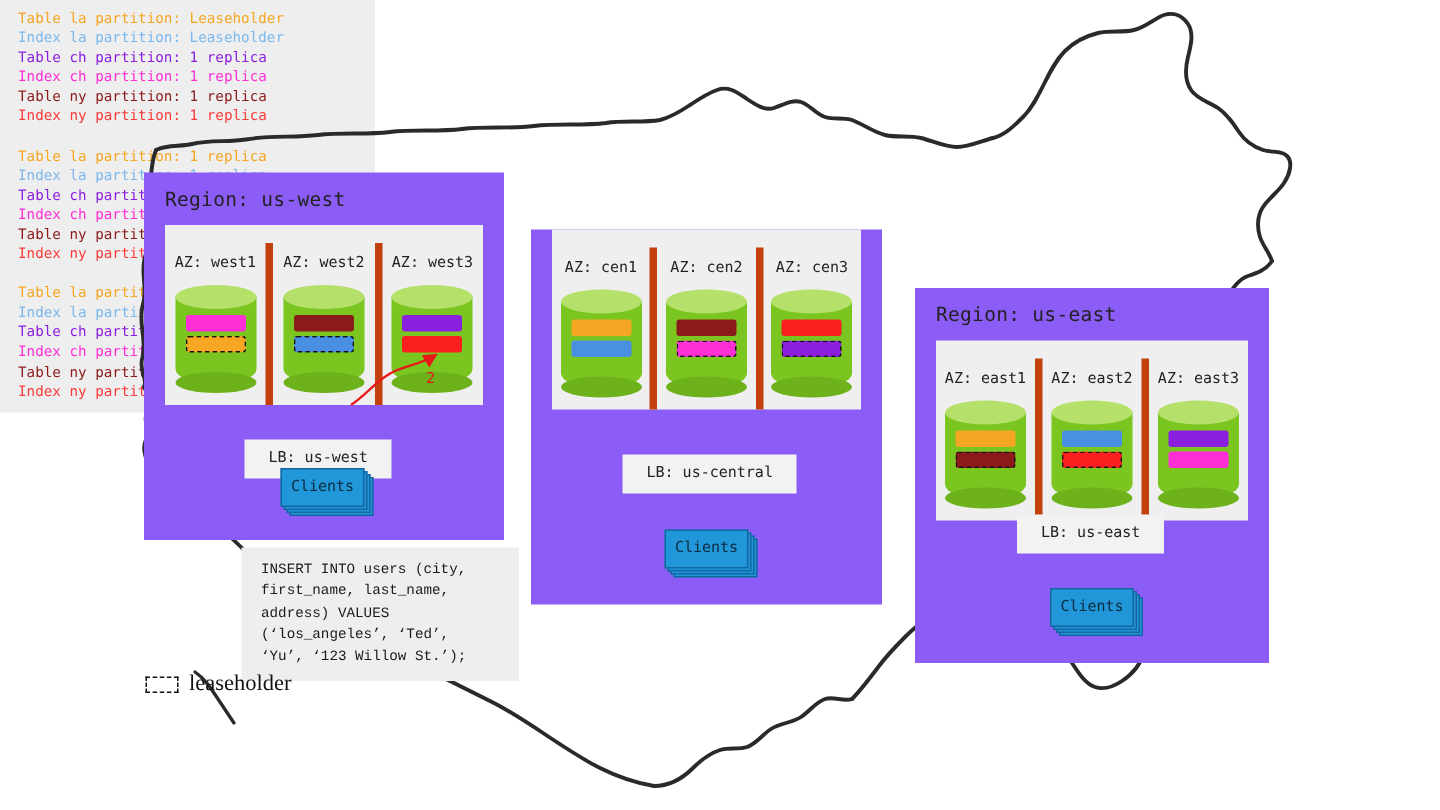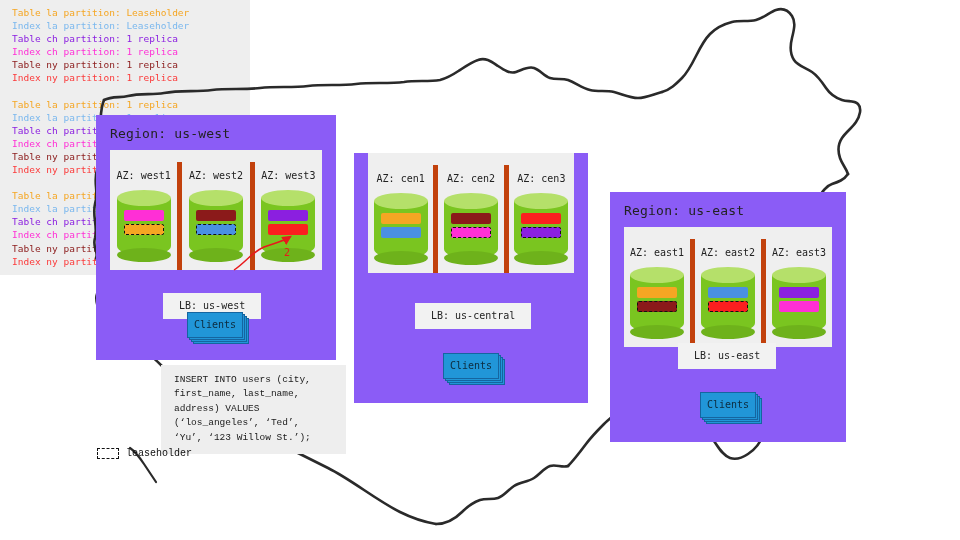--- a/index.html
+++ b/index.html
@@ -94,21 +94,21 @@
     font-size:9.5px;line-height:14.4px;color:#1a1a1a;
     padding:8px 12px 9px 13px;white-space:pre;font-family:Liberation Mono, monospace;
   }
 
   
   .foot{position:absolute;display:flex;align-items:center;}
   .foot .swatch{
     width:22px;height:11px;border:1.6px dashed #111;box-sizing:border-box;
     margin-right:7px;background:transparent;
   }
-  .foot .txt{font-size:10px;color:#111;font-family:Liberation Mono, monospace;}
+  .foot .txt{font-size:15px;color:#111;font-family:Liberation Serif, serif;}
 
   
   #arrow{position:absolute;left:0;top:0;width:960px;height:540px;pointer-events:none;}
   .anno-num{position:absolute;color:#e8191b;font-size:10px;}
 </style>
 </head>
 <body>
 
 <div id="stage">
 

